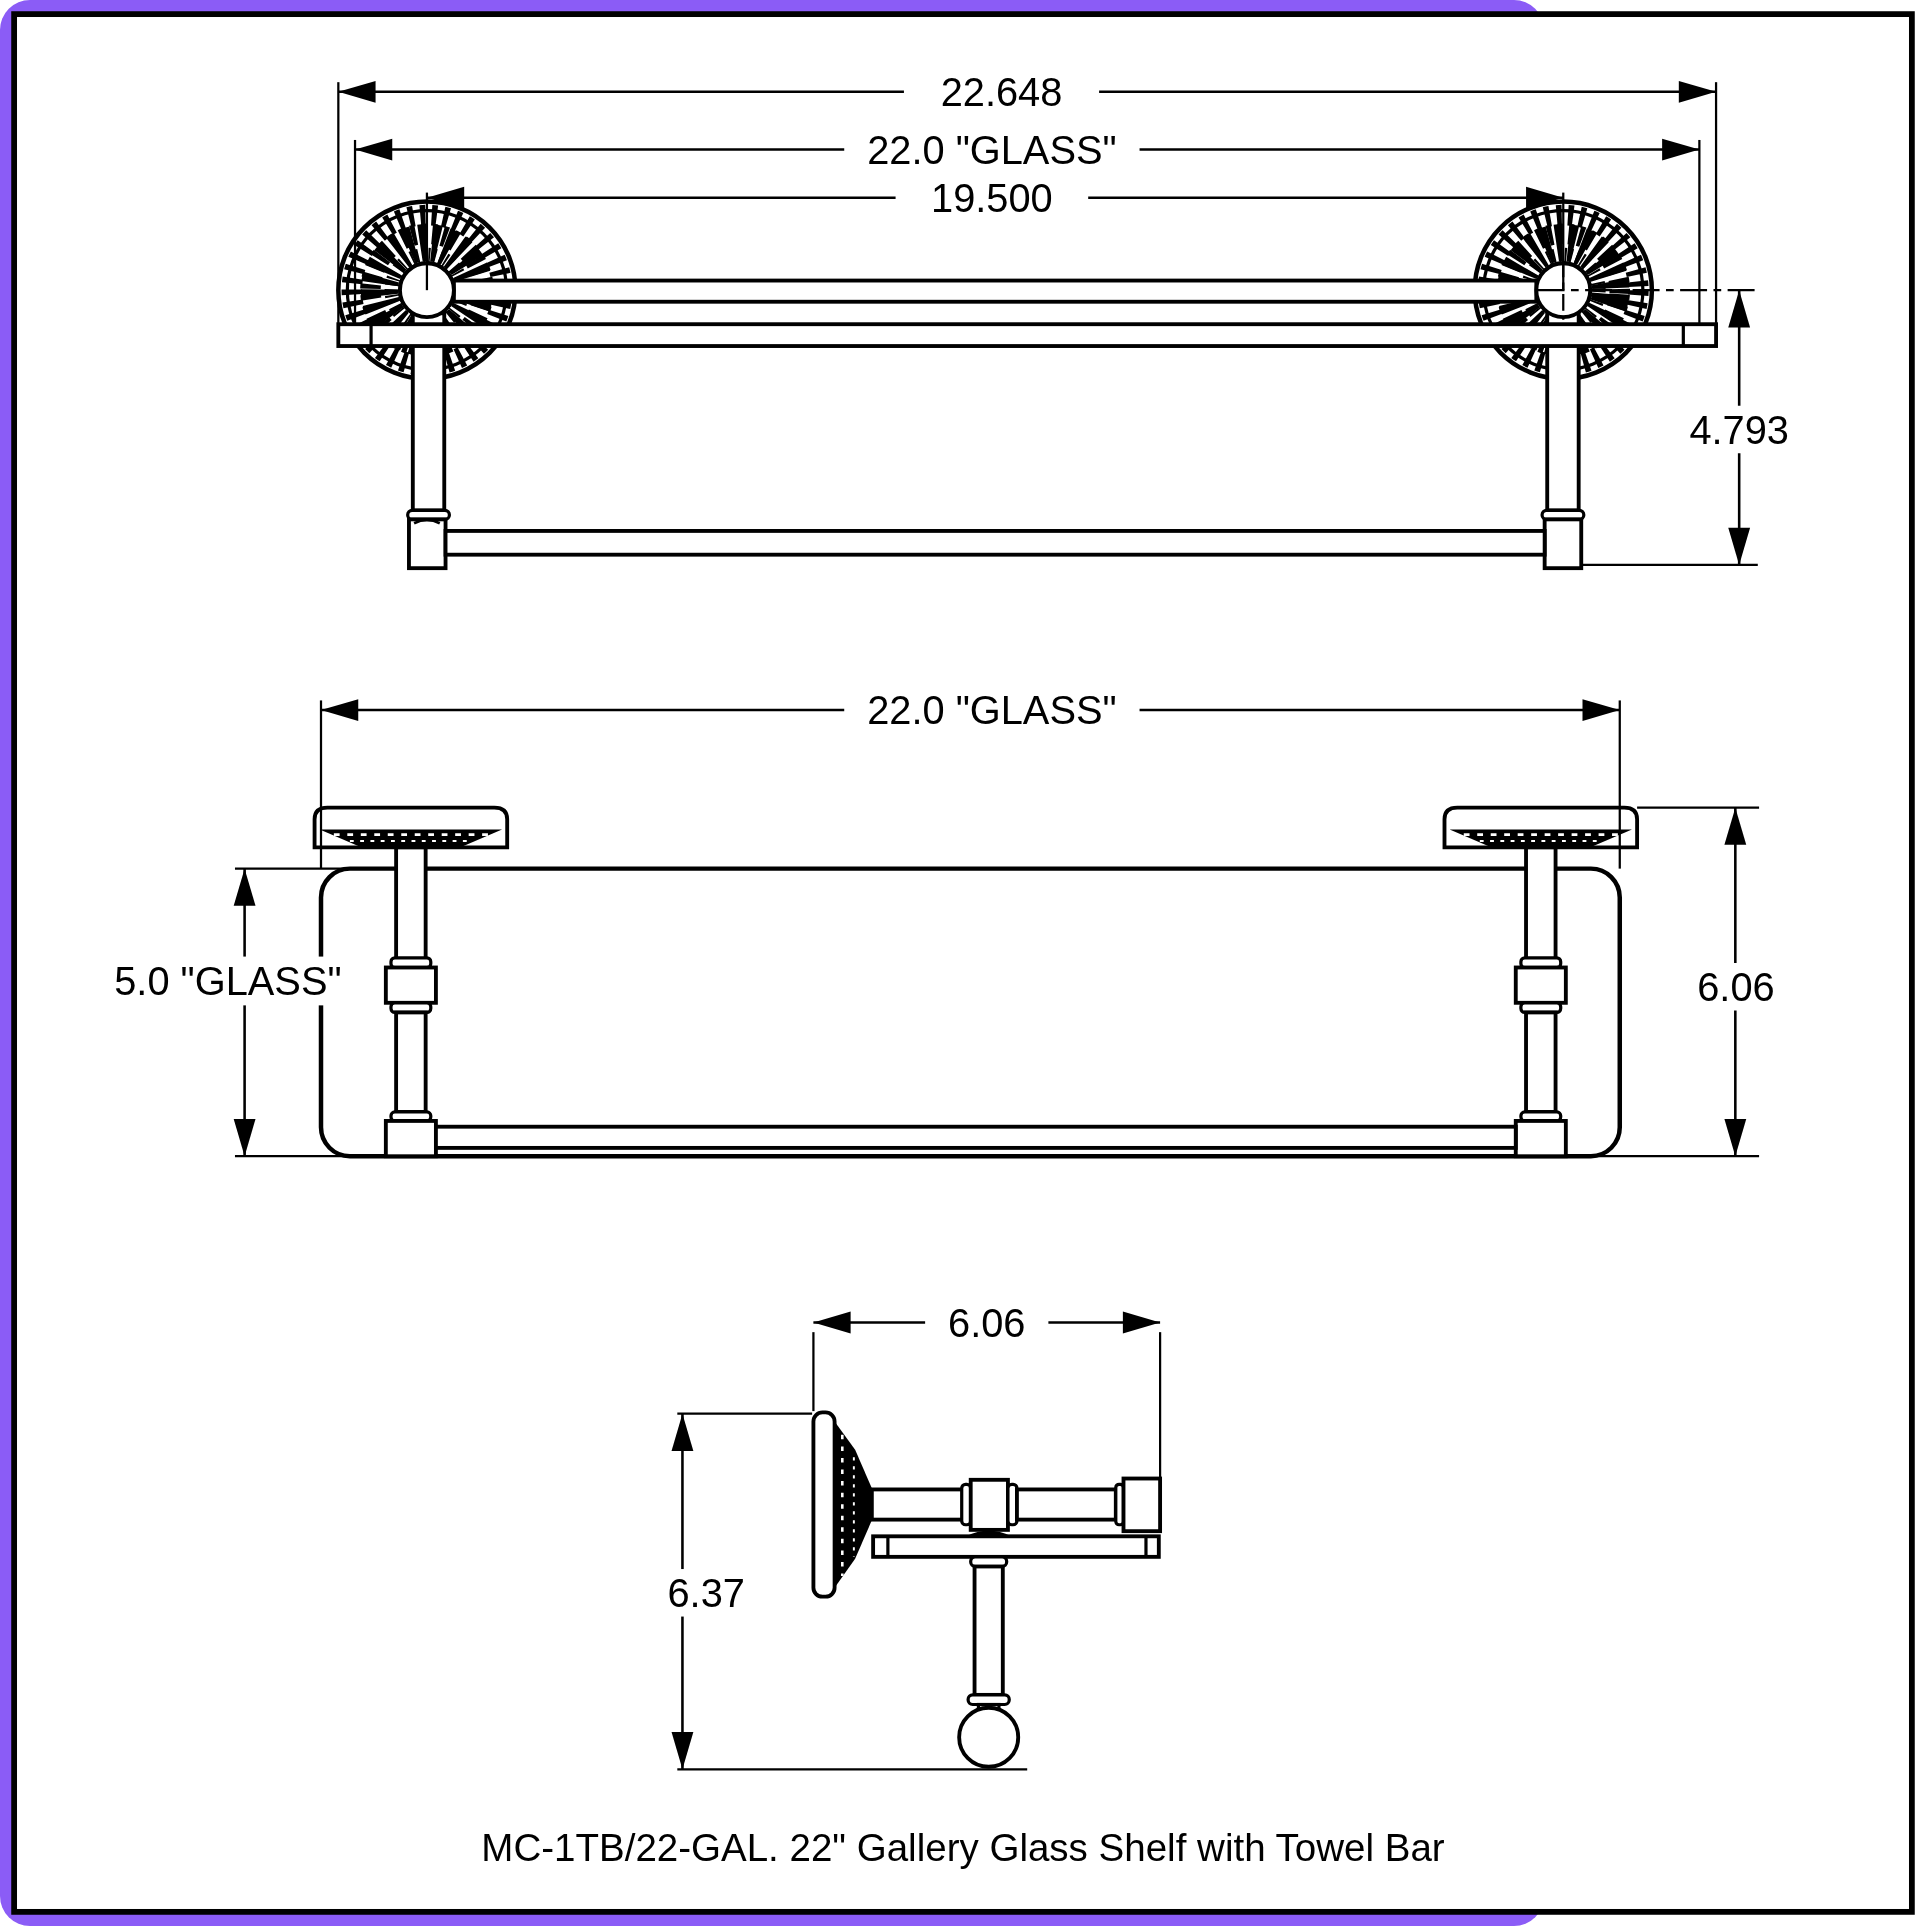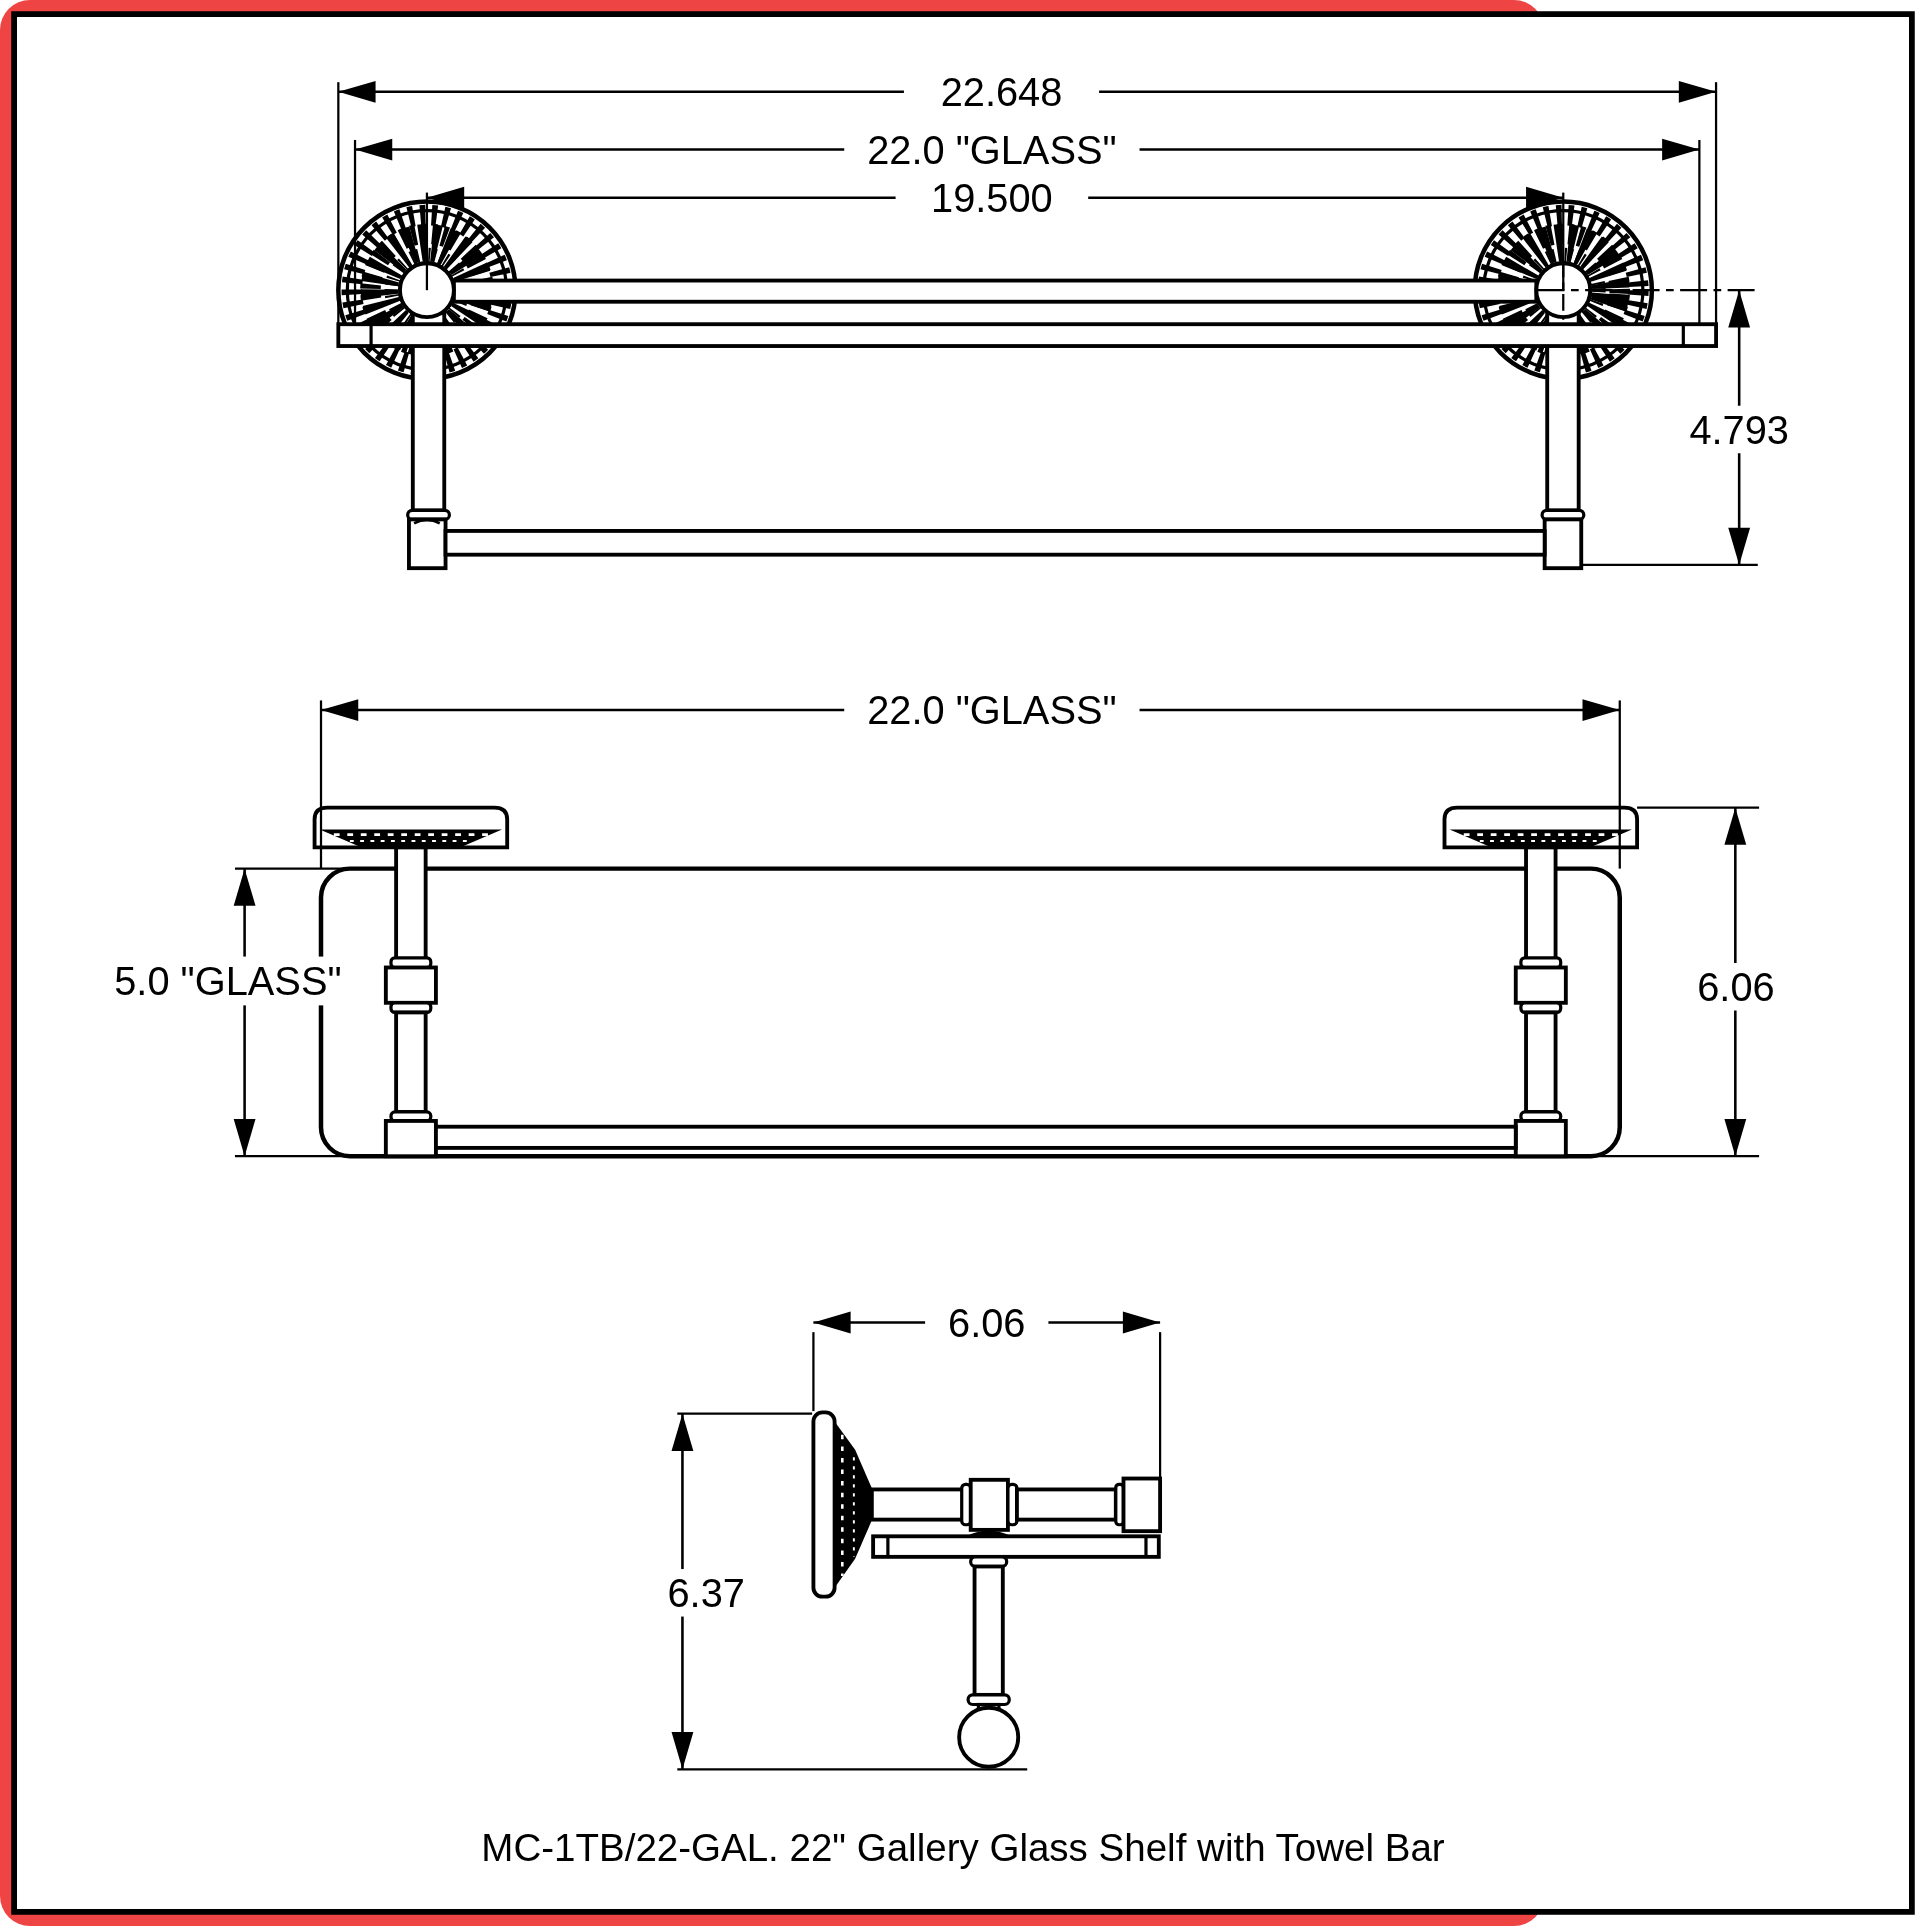--- a/index.html
+++ b/index.html
@@ -1,16 +1,16 @@
 <!DOCTYPE html>
 <html style="font-size:10.3px"><head>
 <meta charset="utf-8">
 <style>
   html,body{margin:0;padding:0;background:#fff;}
-  .page{width:1544px;height:1926px;position:relative;background:#ef4444;border-radius:30px;}
+  .page{width:1544px;height:1926px;position:relative;background:#8b5cf6;border-radius:30px;}
   svg{display:block;}
   text{font-family:"Liberation Sans","DejaVu Sans",sans-serif;fill:#000;}
   .dimtxt{font-size:62px;}
   .cap{font-size:60px;}
 </style>
 </head>
 <body>
 
 <div class="page">
 <svg width="1926" height="1926" viewBox="0 0 3000 3000">

